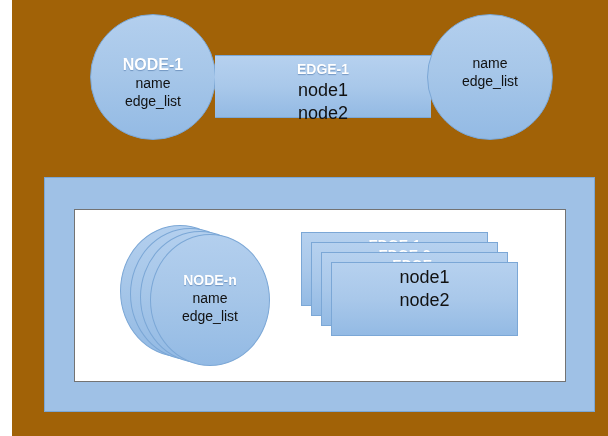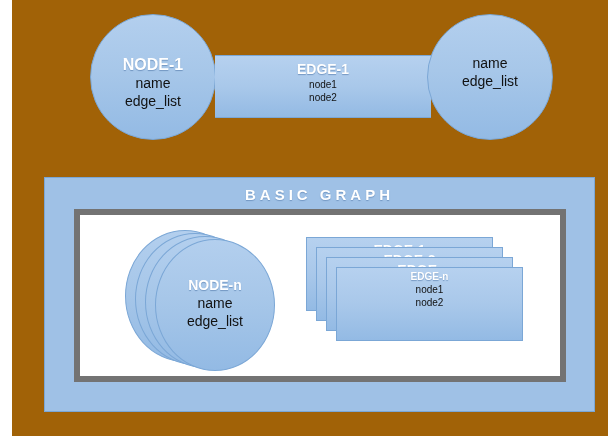--- a/index.html
+++ b/index.html
@@ -87,21 +87,21 @@
     font-weight: bold;
     font-size: 15px;
     letter-spacing: 4px;
     text-shadow: 0 1px 1px rgba(70,110,160,.5);
   }
   #basic-graph-inner {
     position: absolute;
     left: 29px; top: 31px;
     width: 492px; height: 173px;
     background: #ffffff;
-    border: 6px solid #737373;
+    border: 1px solid #737373;
     box-sizing: border-box;
   }
 
   
   #node-stack {
     position: absolute;
     left: 45px; top: 15px;
     width: 160px; height: 142px;
   }
   #node-stack .stack-ellipse {
@@ -140,21 +140,21 @@
     left: 0; right: 0; top: 4px;
     text-align: center;
     color: #ffffff;
     font-weight: bold;
     text-shadow: 0 1px 1px rgba(70,110,160,.55);
   }
   #edge-stack .front-text { top: 34px; left: 30px; width: 187px; right: auto; }
 
   .fs16 { font-size: 16px; }
   .fs15 { font-size: 14px; }
-  .fs14 { font-size: 10px; }
+  .fs14 { font-size: 18px; }
   .fs13 { font-size: 14px; }
 </style>
 </head>
 <body>
 
 <div id="canvas">
 
   <div id="node-1" class="node-ellipse">
     <div class="shape-text">
       <div class="title-line fs16">NODE-1</div>
@@ -173,21 +173,20 @@
 
   <div id="node-2" class="node-ellipse">
     <div class="shape-text">
       <div class="attr-line fs15">name</div>
       <div class="attr-line fs15">edge_list</div>
     </div>
   </div>
 
   <div id="basic-graph-container">
 
-    <div id="basic-graph-title">BASIC GRAPH</div>
 
     <div id="basic-graph-inner">
 
       <div id="node-stack">
         <div class="stack-ellipse s0"></div>
         <div class="stack-ellipse s1"></div>
         <div class="stack-ellipse s2"></div>
         <div class="stack-ellipse s3"></div>
         <div class="shape-text">
           <div class="title-line fs15">NODE-n</div>
@@ -201,21 +200,20 @@
           <div class="rect-label fs13">EDGE-1</div>
         </div>
         <div class="stack-rect r1">
           <div class="rect-label fs13">EDGE-2</div>
         </div>
         <div class="stack-rect r2">
           <div class="rect-label fs13">EDGE-</div>
         </div>
         <div class="stack-rect r3"></div>
         <div class="shape-text front-text">
-          <div class="title-line fs14">EDGE-n</div>
           <div class="attr-line fs14">node1</div>
           <div class="attr-line fs14">node2</div>
         </div>
       </div>
 
     </div>
   </div>
 
 </div>
 

